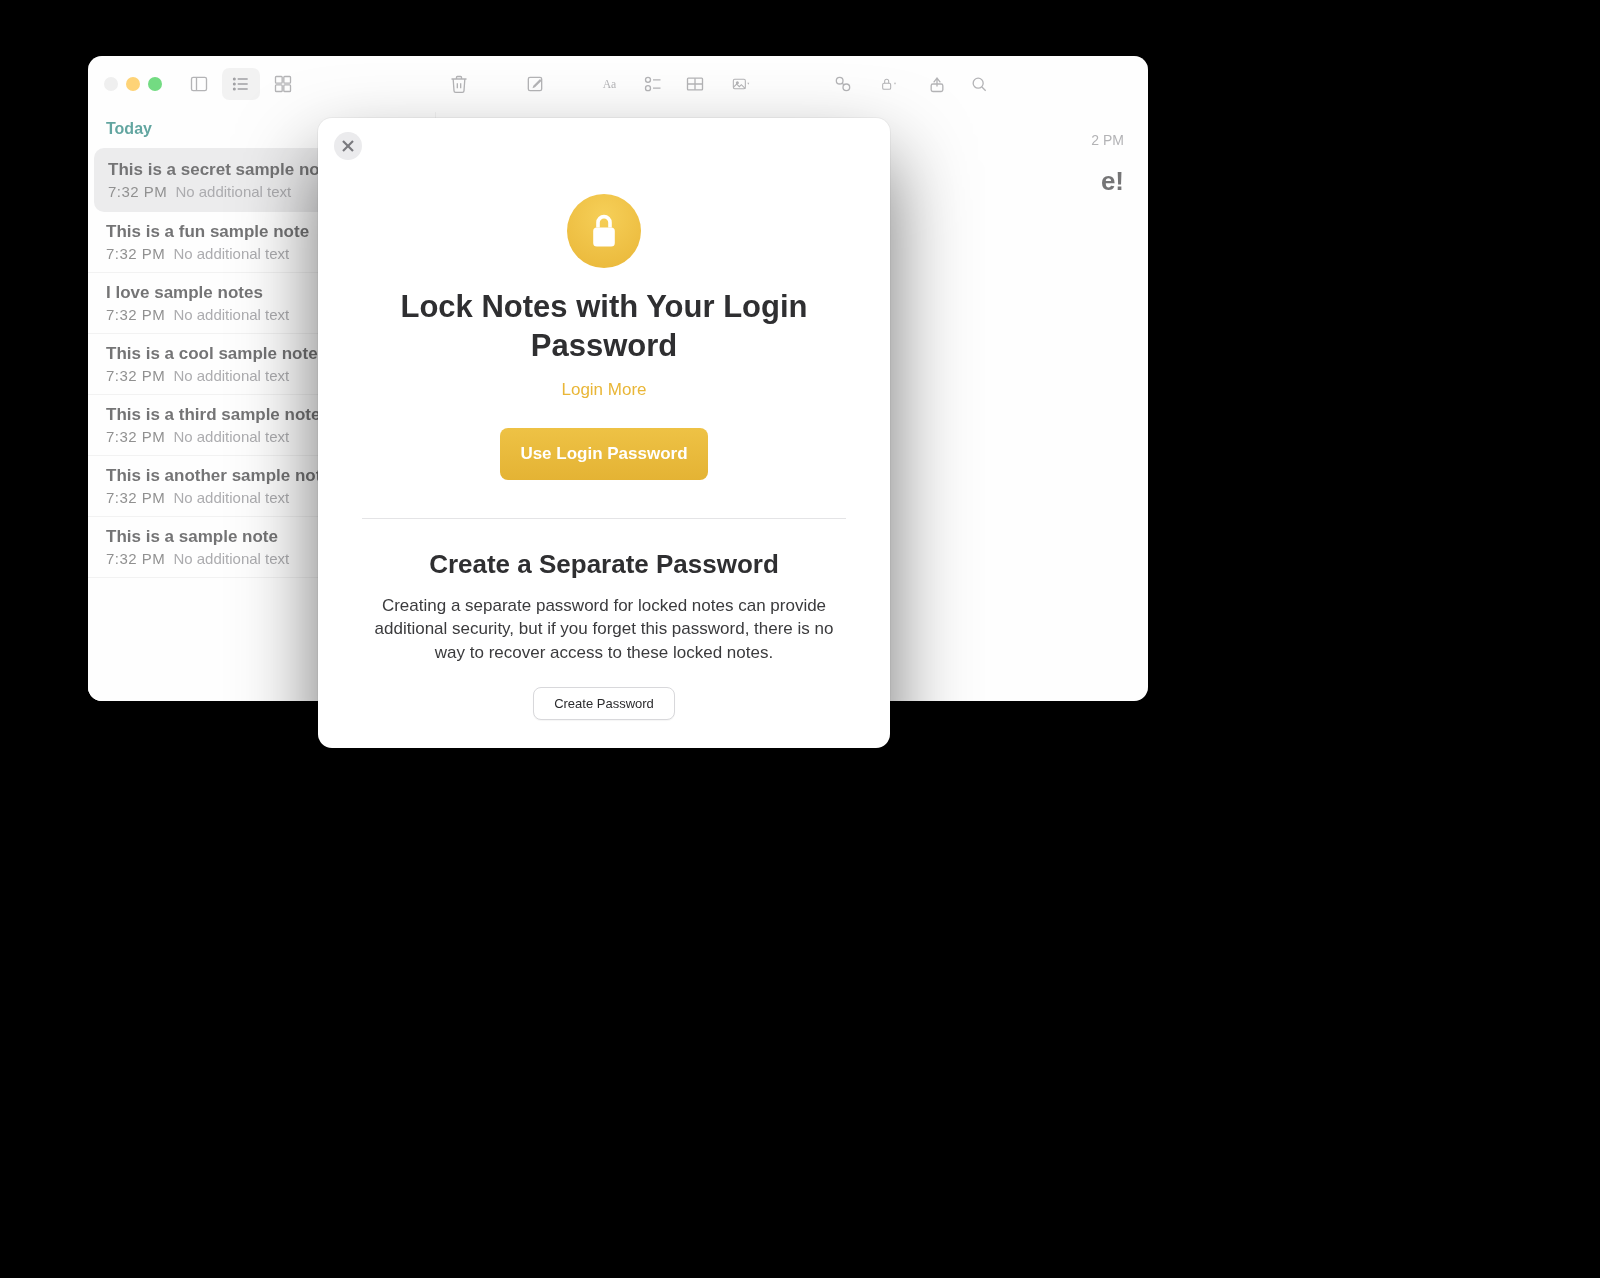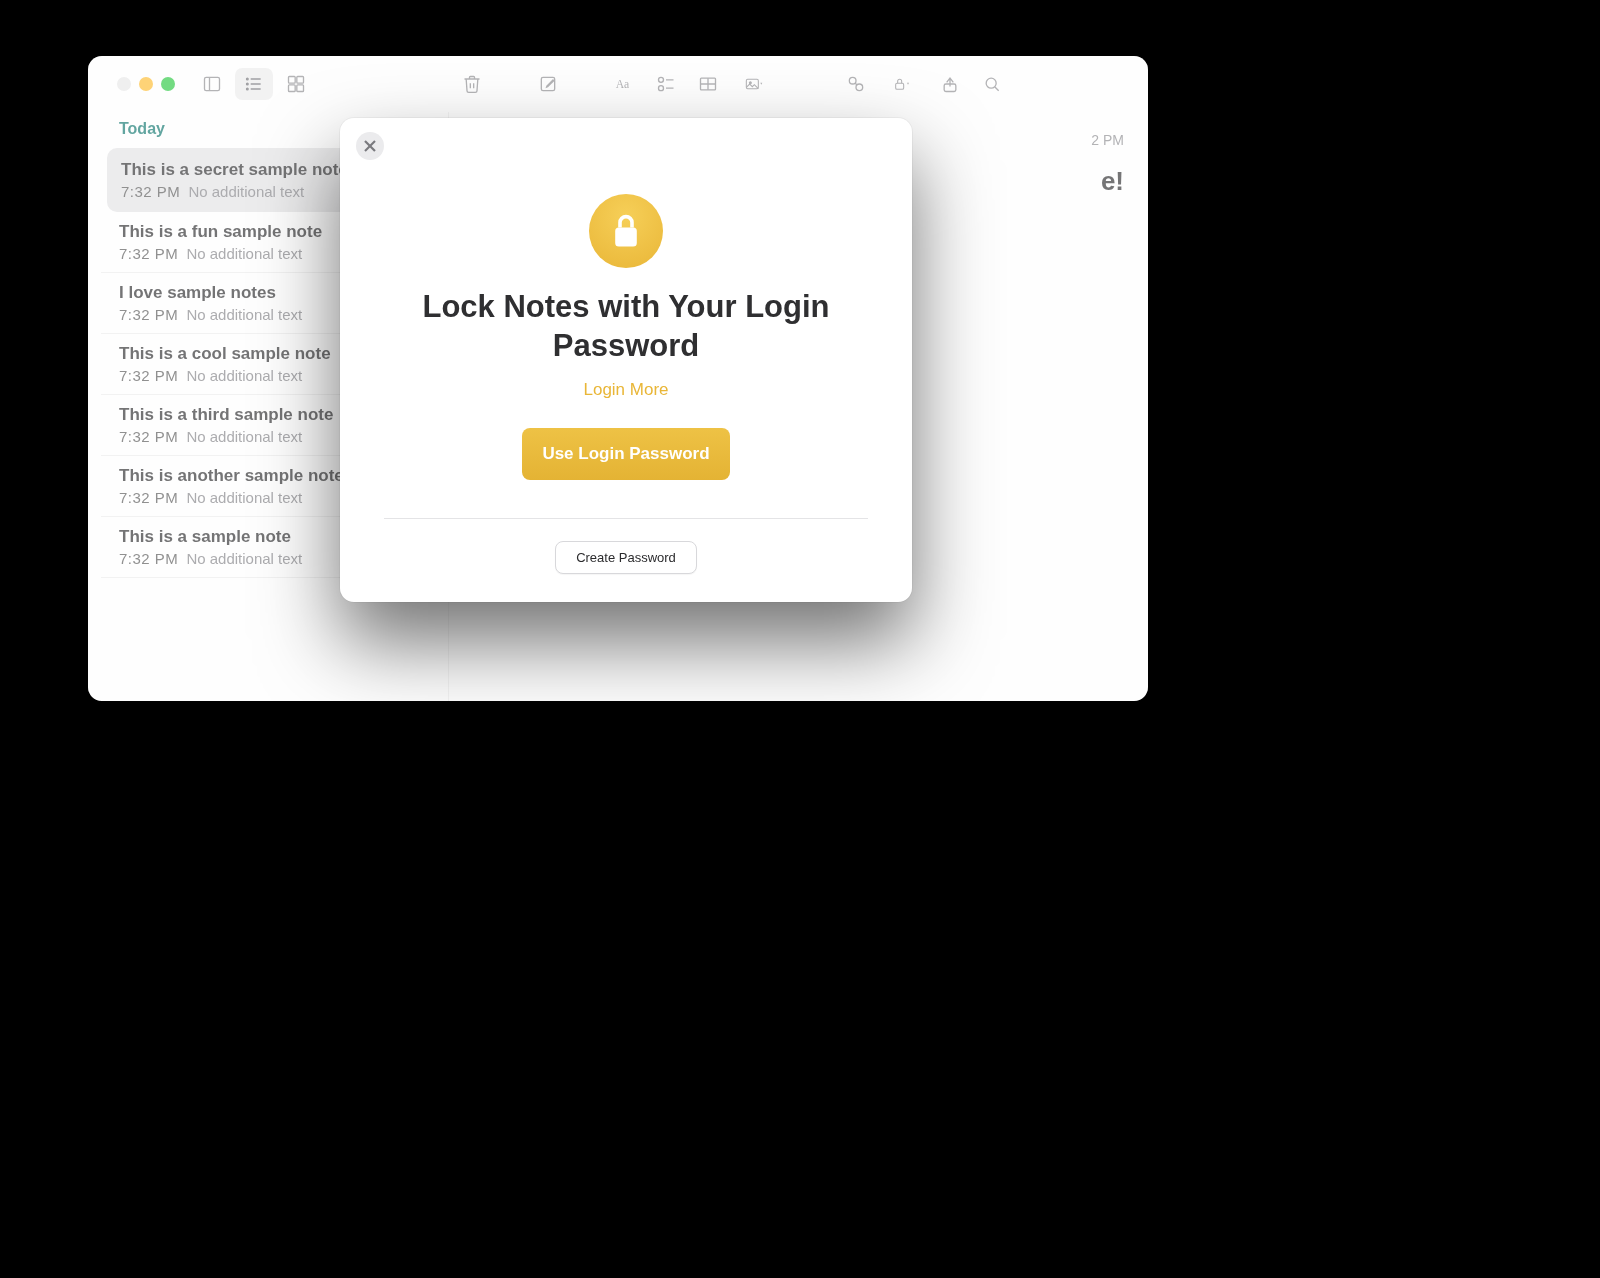--- a/index.html
+++ b/index.html
@@ -7,21 +7,20 @@
 
   
   .window {
     position: absolute;
     left: 88px; top: 56px;
     width: 1060px; height: 645px;
     background: #fefefe;
     border-radius: 14px;
     box-shadow: 0 30px 60px rgba(0,0,0,.5), 0 0 0 1px rgba(0,0,0,.05);
     overflow: hidden;
-    padding-left: 13px;
   }
 
   
   .window-dim {
     position: absolute; inset: 0;
     background: rgba(255,255,255,.35);
     pointer-events: none;
     z-index: 5;
   }
 
@@ -93,21 +92,21 @@
   .note-body {
     flex: 1;
     padding: 20px 24px;
   }
   .note-date { font-size: 14px; color: #8a8a8e; text-align: right; }
   .note-main-title { font-size: 26px; font-weight: 800; color: #2b2b2d; text-align: right; padding-top: 18px; }
 
   
   .sheet {
     position: absolute;
-    left: 340px; top: 118px;
+    left: 318px; top: 118px;
     width: 572px;
     background: #fff;
     border-radius: 14px;
     box-shadow: 0 40px 80px rgba(0,0,0,.55), 0 0 0 1px rgba(0,0,0,.04);
     z-index: 20;
     padding: 0 0 28px 0;
   }
   .sheet-close {
     position: absolute;
     left: 16px; top: 14px;
@@ -367,14 +366,16 @@
         <path d="M7 12V8a5 5 0 0 1 10 0v4" fill="none" stroke="#fff" stroke-width="3"></path>
       </svg>
   </div>
 
   <h1>Lock Notes with Your Login Password</h1>
   <a class="link">Login More</a>
   <button class="btn-primary">Use Login Password</button>
 
   <hr>
 
+  <h2>Create a Separate Password</h2>
+  <p class="body">Creating a separate password for locked notes can provide additional security, but if you forget this password, there is no way to recover access to these locked notes.</p>
   <button class="btn-secondary">Create Password</button>
 </div>
 
 </body></html>

